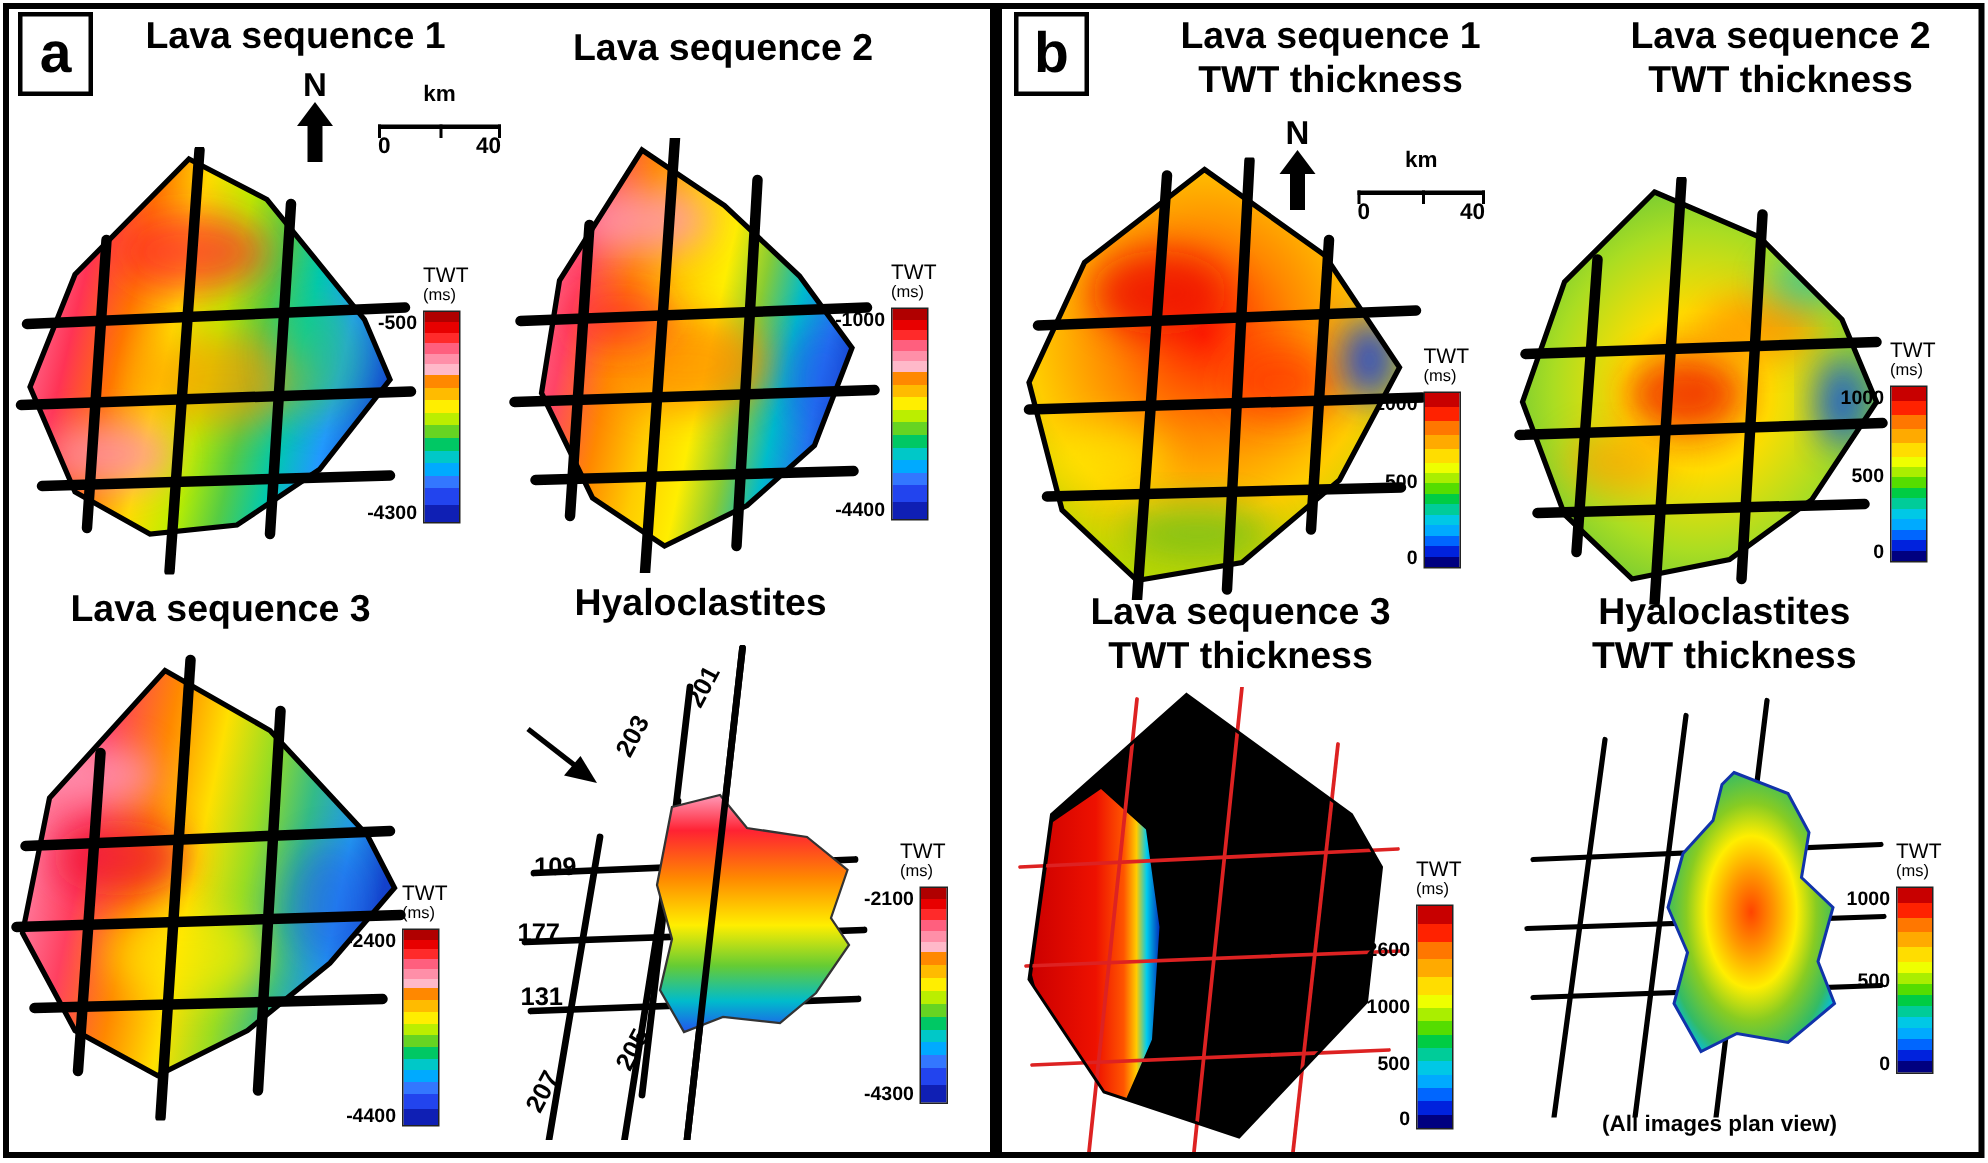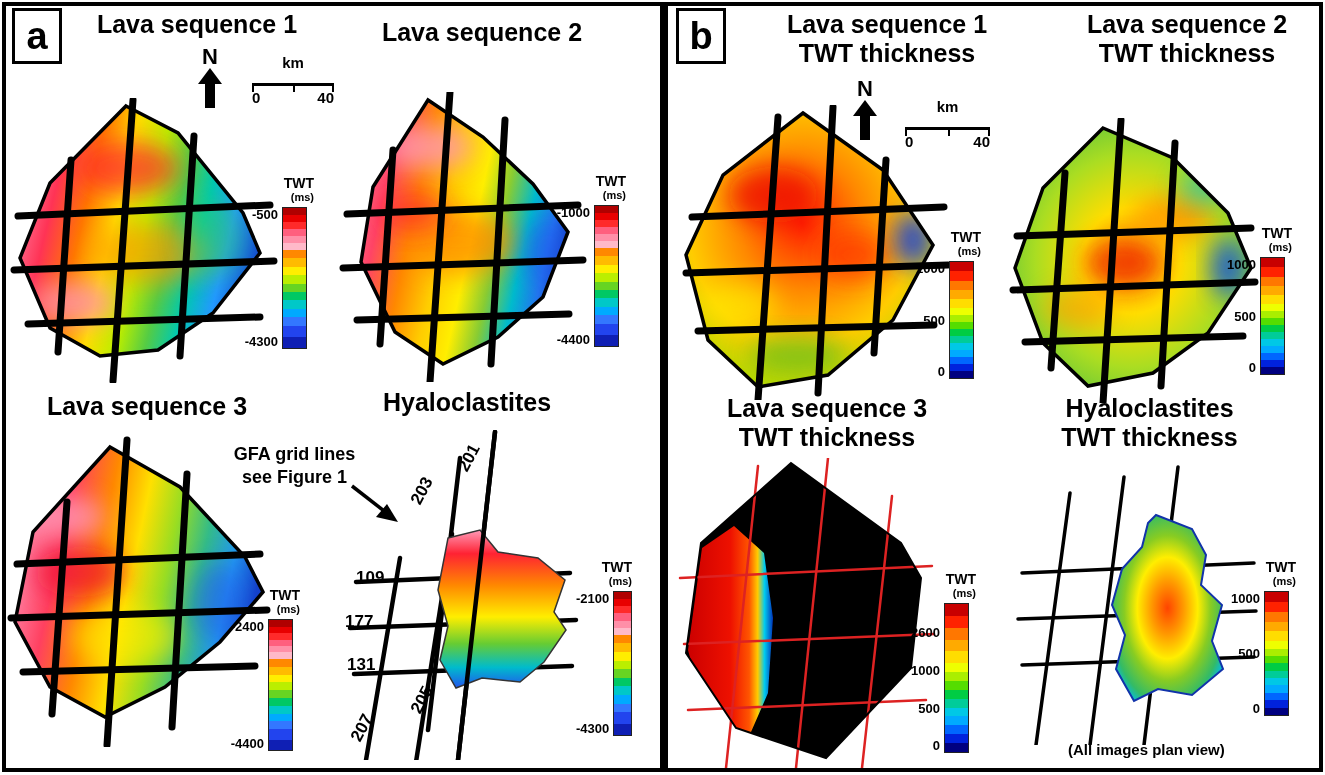--- a/index.html
+++ b/index.html
@@ -14,21 +14,21 @@
          line-height:1.12;white-space:nowrap;z-index:4;}
   .title2{position:absolute;font-weight:bold;font-size:25px;text-align:center;line-height:1.15;z-index:4;}
   .north{position:absolute;display:flex;flex-direction:column;align-items:center;z-index:4;}
   .north .n{font-weight:bold;font-size:22px;line-height:1;}
   .scalebar{position:absolute;z-index:4;}
   .scale-km{text-align:center;font-size:15px;font-weight:bold;}
   .scale-line{position:relative;height:3px;background:#000;margin-top:12px;}
   .scale-line i{position:absolute;top:0;width:2px;height:9px;background:#000;}
   .scale-nums{display:flex;justify-content:space-between;font-size:15px;font-weight:bold;margin-top:3px;}
   .cbar{position:absolute;width:72px;z-index:4;}
-  .cbar-title{margin-left:40px;width:32px;text-align:right;font-weight:bold;line-height:1.1;}
+  .cbar-title{margin-left:40px;width:32px;text-align:left;font-weight:normal;line-height:1.1;}
   .cbar-title .l1{display:block;font-size:14px;}
   .cbar-title .l2{display:block;font-size:11px;}
   .cbar-row{display:flex;margin-top:4px;}
   .cbar-ticks{width:40px;display:flex;flex-direction:column;justify-content:space-between;
               align-items:flex-end;padding-right:4px;font-size:13px;font-weight:bold;box-sizing:border-box;}
   .cbar-bar{width:25px;border:1px solid #222;box-sizing:border-box;}
   .bar-a{background:linear-gradient(to bottom,
      #b00000 0%,#b00000 5%,#e80000 5%,#e80000 10%,#ff2a2a 10%,#ff2a2a 15%,
      #ff5f7e 15%,#ff5f7e 20%,#ff8fa8 20%,#ff8fa8 25%,#ffb9c9 25%,#ffb9c9 30%,
      #ff8800 30%,#ff8800 36%,#ffbb00 36%,#ffbb00 42%,#ffee00 42%,#ffee00 48%,
@@ -217,24 +217,20 @@
       <line x1="130" y1="28" x2="98" y2="300"></line>
         <line x1="165" y1="2" x2="128" y2="330"></line>
       <line x1="26" y1="152" x2="240" y2="143"></line>
         <line x1="20" y1="198" x2="246" y2="190"></line>
       <line x1="24" y1="244" x2="242" y2="236"></line>
     </g>
     <polygon points="118,108 150,100 168,122 208,128 235,150 224,182 236,200 214,232 190,252 152,248 126,258 110,230 118,196 108,160" fill="url(#gA4)" stroke="#333" stroke-width="1.5"></polygon>
     <line x1="165" y1="2" x2="128" y2="330" stroke="#000" stroke-width="4.5" stroke-linecap="round"></line>
   </svg>
 
-  <div class="annot" style="left:212px;top:443px;width:165px;">
-    <span>GFA grid lines</span><br>
-    <span>see Figure 1</span>
-  </div>
   <svg class="abs" style="left:348px;top:484px;z-index:4;" width="60" height="48" viewBox="0 0 60 48">
     <path d="M4 2 L40 30" stroke="#000" stroke-width="3.5" fill="none"></path>
     <polygon points="50,38 28,33 39,20" fill="#000"></polygon>
   </svg>
 
   <span class="gl rot" style="left:455px;top:448px;">201</span>
   <span class="gl rot" style="left:408px;top:481px;">203</span>
   <span class="gl" style="left:344px;top:568px;margin-left:12px;">109</span>
   <span class="gl" style="left:345px;top:612px;">177</span>
   <span class="gl" style="left:347px;top:655px;">131</span>

